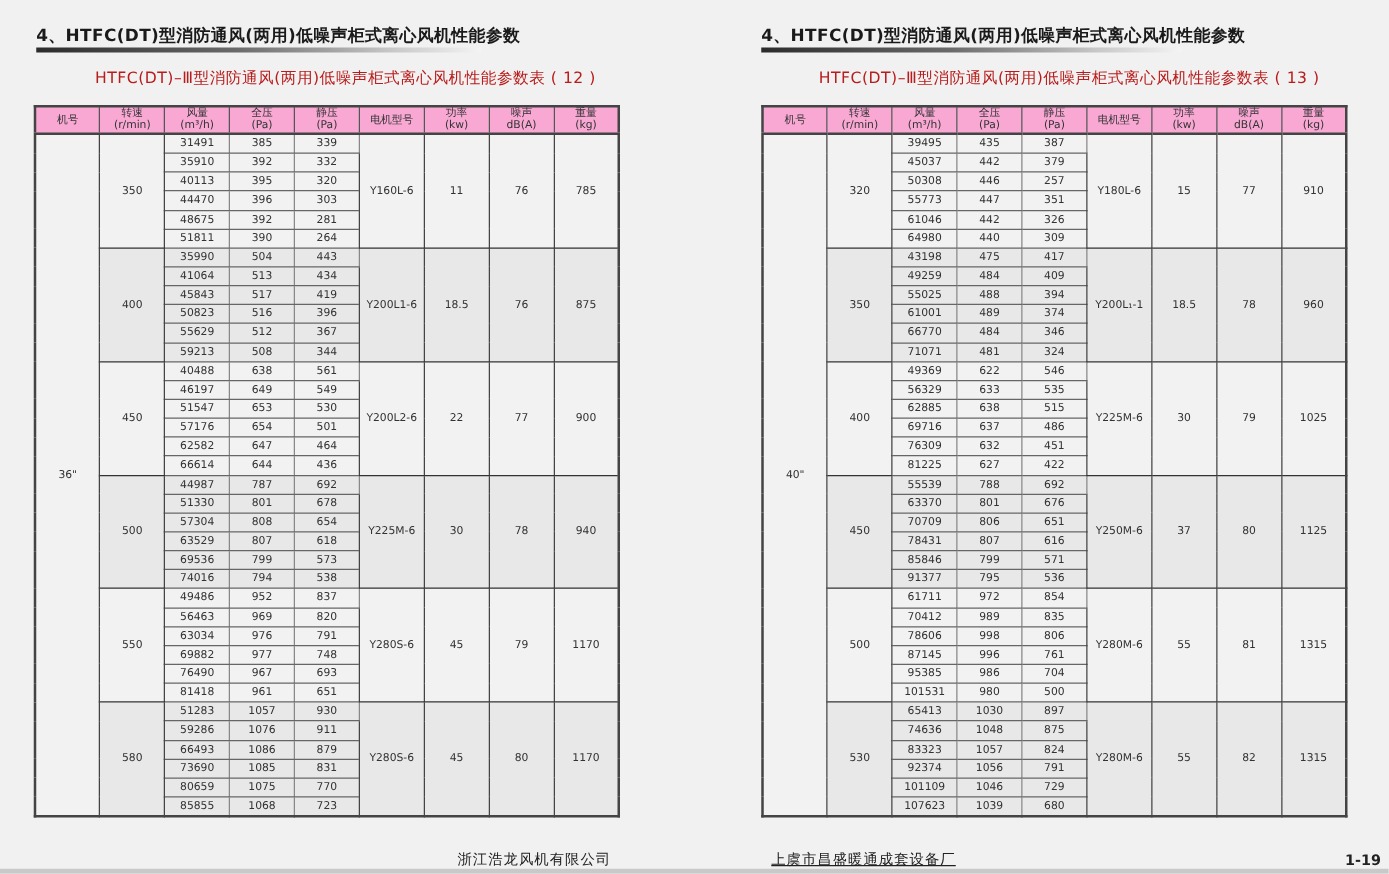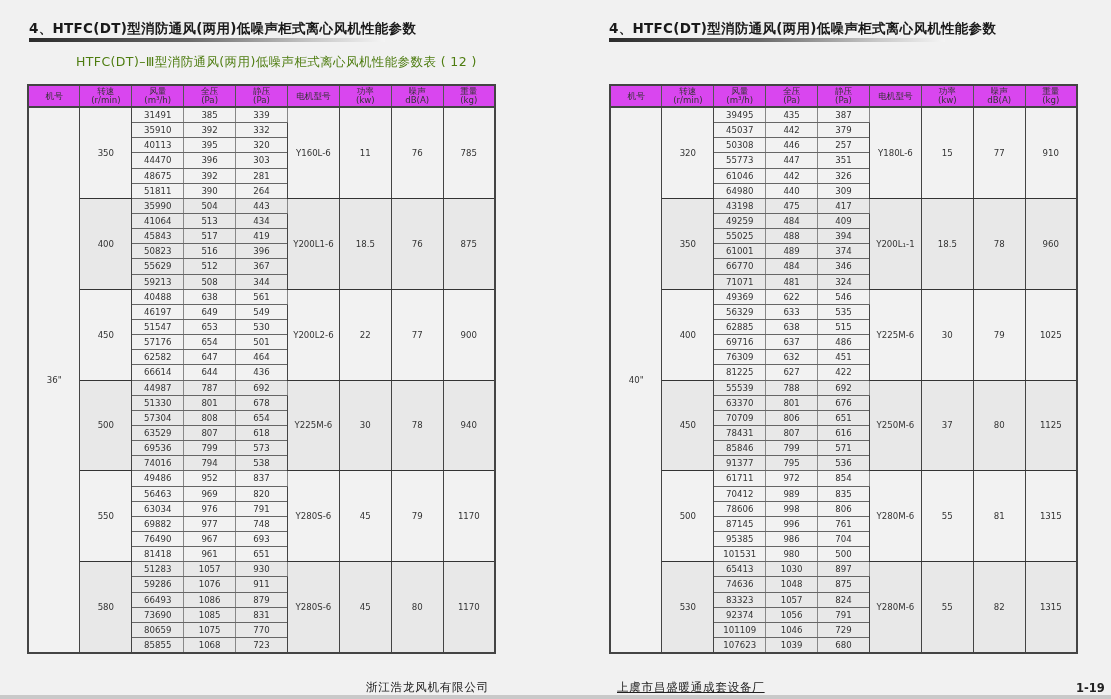--- a/index.html
+++ b/index.html
@@ -18,32 +18,32 @@
     position: absolute; top: 20px;
     font-weight: bold; font-size: 13.5px; color: #1a1a1a;
     letter-spacing: 0.3px; white-space: nowrap;
   }
   .section-underline {
     position: absolute; top: 38px; height: 4px;
     background: linear-gradient(to right, #2b2b2b 0%, #6a6a6a 45%, #c8c8c8 80%, #f4f4f4 100%);
   }
   .table-caption {
     position: absolute; top: 54px;
-    font-size: 12.5px; color: #4d7c0f; white-space: nowrap; letter-spacing: 0.4px;
+    font-size: 12.5px; color: #b91c1c; white-space: nowrap; letter-spacing: 0.4px;
   }
 
   table.perf {
     position: absolute; top: 84px;
     border-collapse: collapse; table-layout: fixed;
     border: 2px solid #444;
     font-size: 8.6px; color: #333;
   }
   table.perf col { width: 51.9px; }
   table.perf th {
-    height: 20px; background: #d946ef; font-weight: normal;
+    height: 20px; background: #f9a8d4; font-weight: normal;
     border: 1px solid #555; border-bottom: 2px solid #444;
     line-height: 9px; padding: 0; text-align: center; vertical-align: middle;
     color: #333;
   }
   table.perf td {
     height: 14.15px; padding: 0; text-align: center; vertical-align: middle;
     border-left: 1px solid #444; border-right: 1px solid #444;
     border-top: 1px solid #666; border-bottom: 1px solid #666;
     line-height: 10px;
   }
@@ -331,20 +331,21 @@
         </tr>
       </tbody>
     </table>
   <div class="footer-page" style="left:9px;margin-top:28px;">1-18</div>
   <div class="footer-company" style="left:366px;font-family:Liberation Serif, serif;">浙江浩龙风机有限公司</div>
 </div>
 
 <div class="page right">
   <div class="section-title" style="left:54px;">4、HTFC(DT)型消防通风(两用)低噪声柜式离心风机性能参数</div>
   <div class="section-underline" style="left:54px; width:336px;"></div>
+  <div class="table-caption" style="left:100px;">HTFC(DT)–Ⅲ型消防通风(两用)低噪声柜式离心风机性能参数表 ( 13 )</div>
   <table class="perf" id="table-1" style="left:54px; width:467px;">
       <colgroup>
         <col>
         <col>
         <col>
         <col>
         <col>
         <col>
         <col>
         <col>

